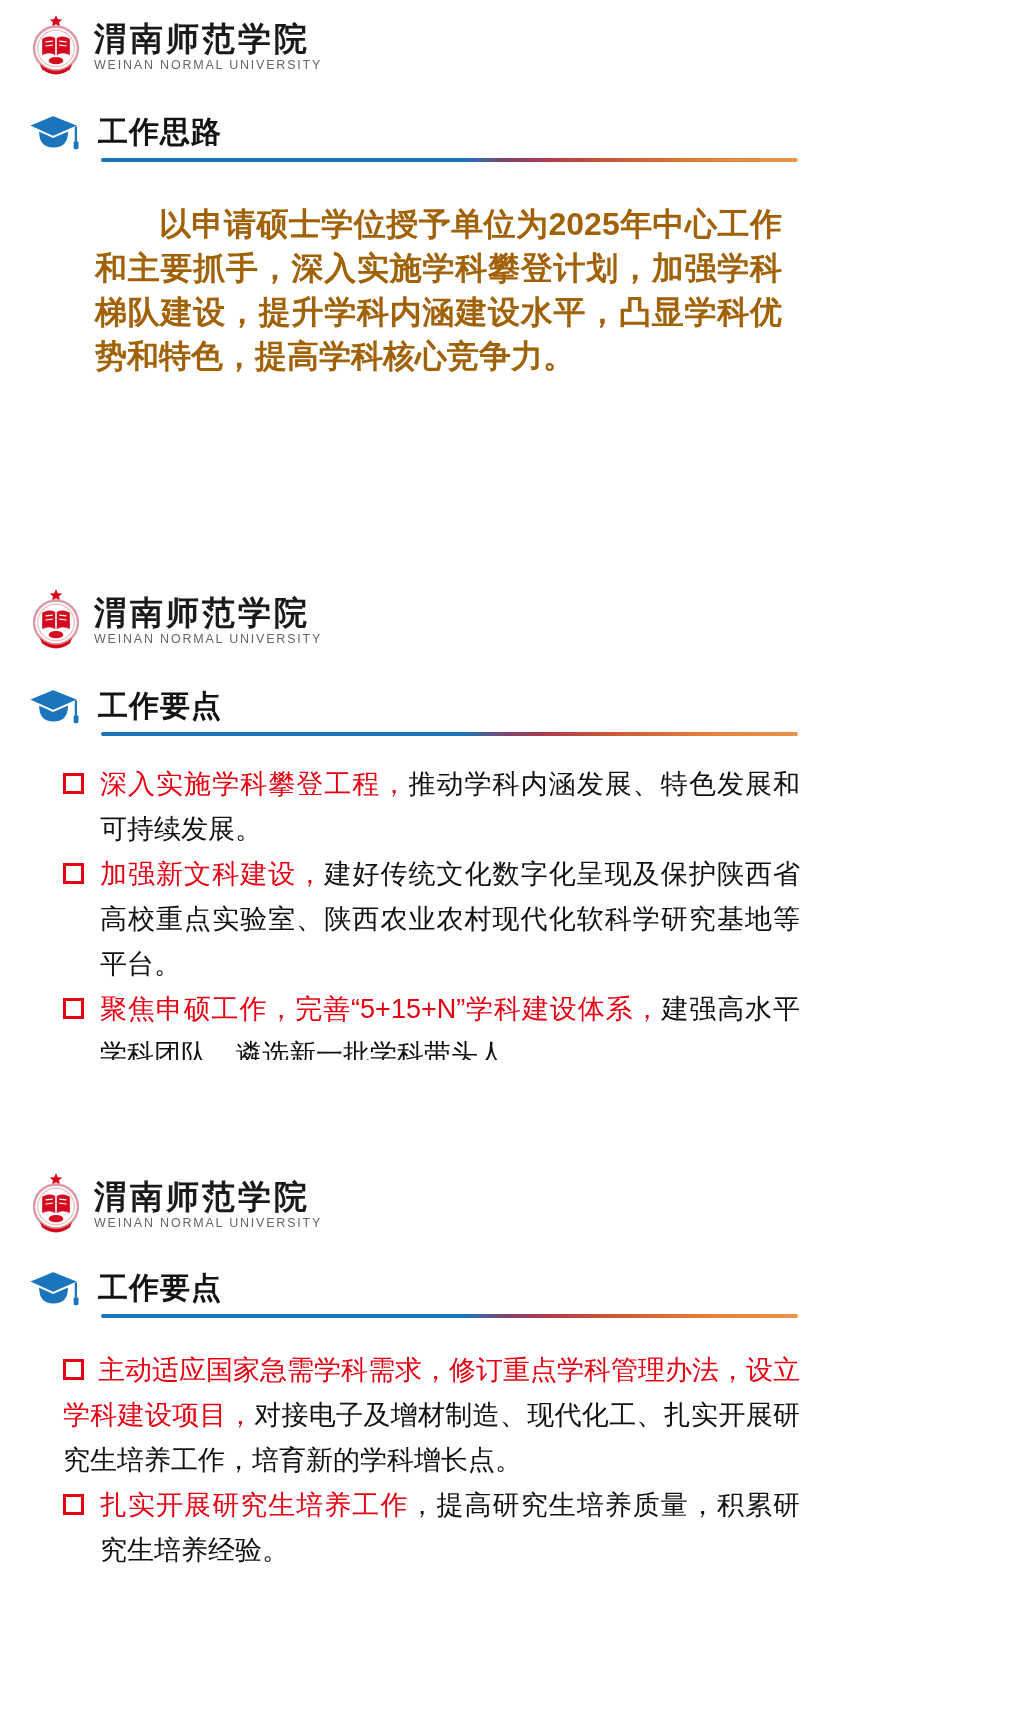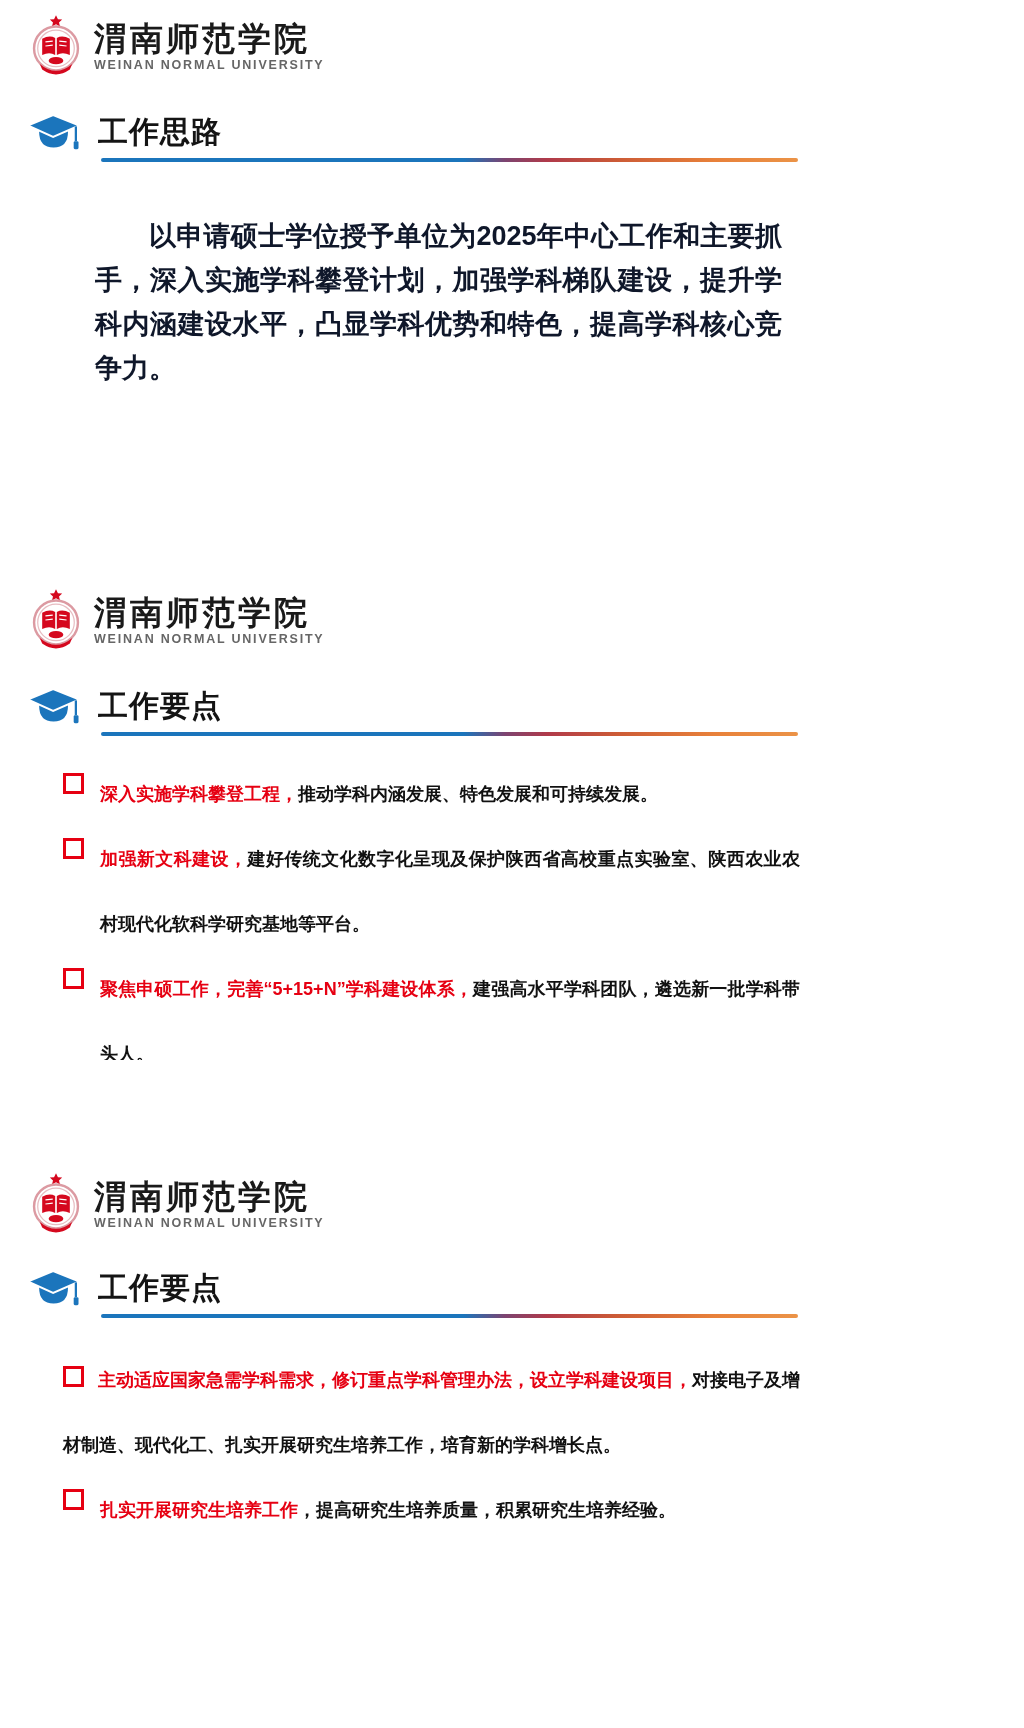--- a/index.html
+++ b/index.html
@@ -19,51 +19,50 @@
   .logo .emblem{flex:0 0 auto;}
   .logo-text{display:flex;flex-direction:column;}
   .logo-cn{
     font-family:"DejaVu Serif","Liberation Serif",serif;
     font-size:33px;font-weight:bold;color:#1a1a1a;line-height:36px;
     letter-spacing:3px;
   }
   .logo-en{
     font-size:12.5px;color:#666;letter-spacing:1.8px;margin-top:1px;
     font-family:"Liberation Sans",sans-serif;
-    font-weight:bold;
   }
 
   
   .section-header{margin:0 0 0 26px;}
   .header-row{display:flex;align-items:flex-end;gap:16px;}
   .cap{flex:0 0 auto;margin-bottom:-8px;}
   .section-title{
     font-size:30px;font-weight:bold;color:#141414;line-height:40px;
     letter-spacing:1px;
   }
   .rule{
     height:4px;border-radius:2px;
     margin:6px 134px 0 75px;
     background:linear-gradient(90deg,
       #1b75bc 0%, #1b75bc 52%, #7d4470 58%, #b03a4a 64%,
       #cc5b36 74%, #e8813a 88%, #eb9347 100%);
   }
 
   
   .para{
-    margin:52px 150px 0 95px;
-    font-size:27px;font-weight:bold;line-height:44px;color:#0f172a;
+    margin:40px 150px 0 95px;
+    font-size:32px;font-weight:bold;line-height:44px;color:#a16207;
     text-indent:2em;text-align:justify;
   }
 
   
   .bullets{margin:28px 132px 0 63px;}
   .bullet{
     position:relative;padding-left:37px;
-    font-size:18px;font-weight:bold;line-height:65px;color:#111;
+    font-size:27px;font-weight:normal;line-height:45px;color:#111;
     text-align:justify;
   }
   .marker{
     position:absolute;left:0;top:11px;
     width:15px;height:15px;border:3px solid #e60012;
     display:inline-block;box-sizing:content-box;background:#fff;
   }
   .bullet.flush{padding-left:0;}
   .bullet.flush .marker{
     position:static;display:inline-block;margin-right:14px;

